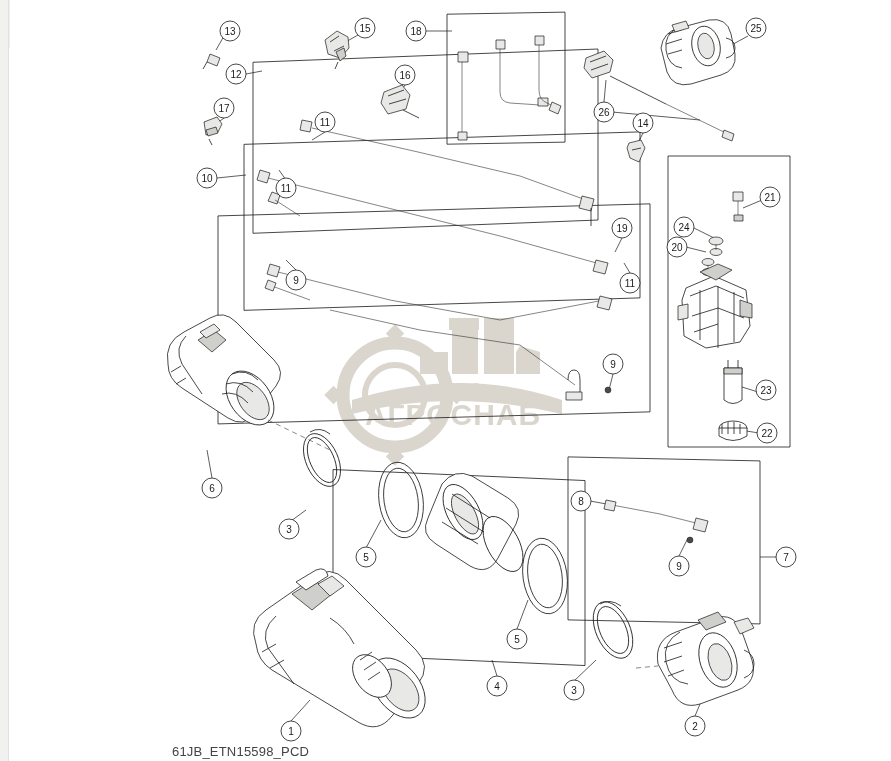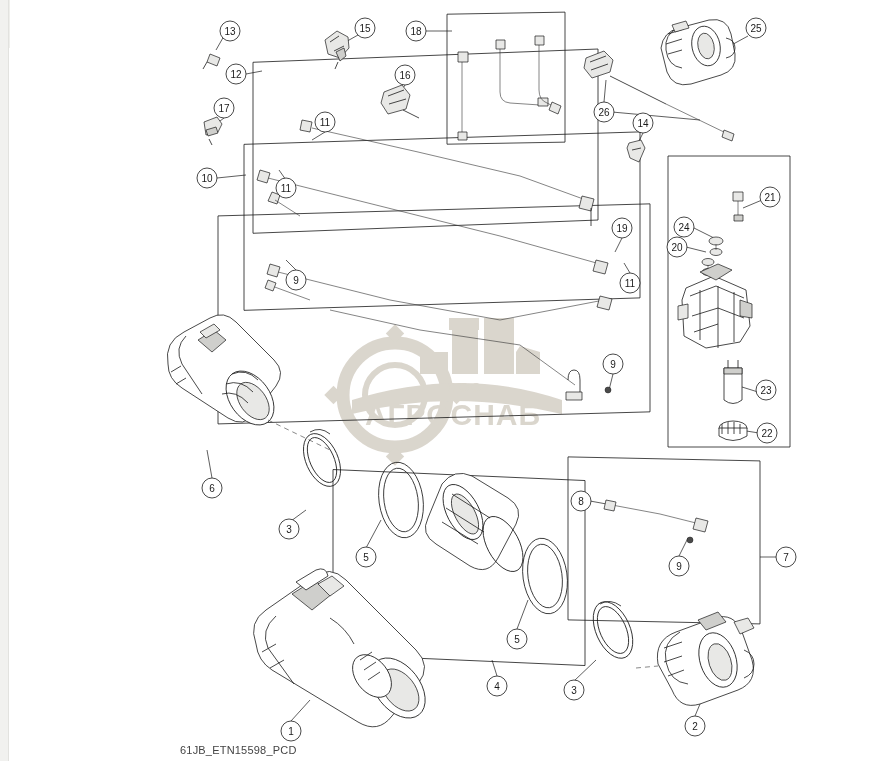--- a/index.html
+++ b/index.html
@@ -44,23 +44,23 @@
   }
   .callout-num {
     font-family: "Liberation Sans", sans-serif;
     font-size: 10px;
     fill: #1a1a1a;
     text-anchor: middle;
     dominant-baseline: central;
   }
   .partcode {
     position: absolute;
-    left: 180px;
+    left: 172px;
     top: 744px;
-    font-size: 11px;
+    font-size: 13px;
     letter-spacing: 0.2px;
     color: #444;
     font-family: "Liberation Sans", sans-serif;
     white-space: nowrap;
   }
   .wm-text-main {
     font-family: "Liberation Sans", sans-serif;
     font-weight: bold;
     font-size: 30px;
     fill: #d9d4cb;

